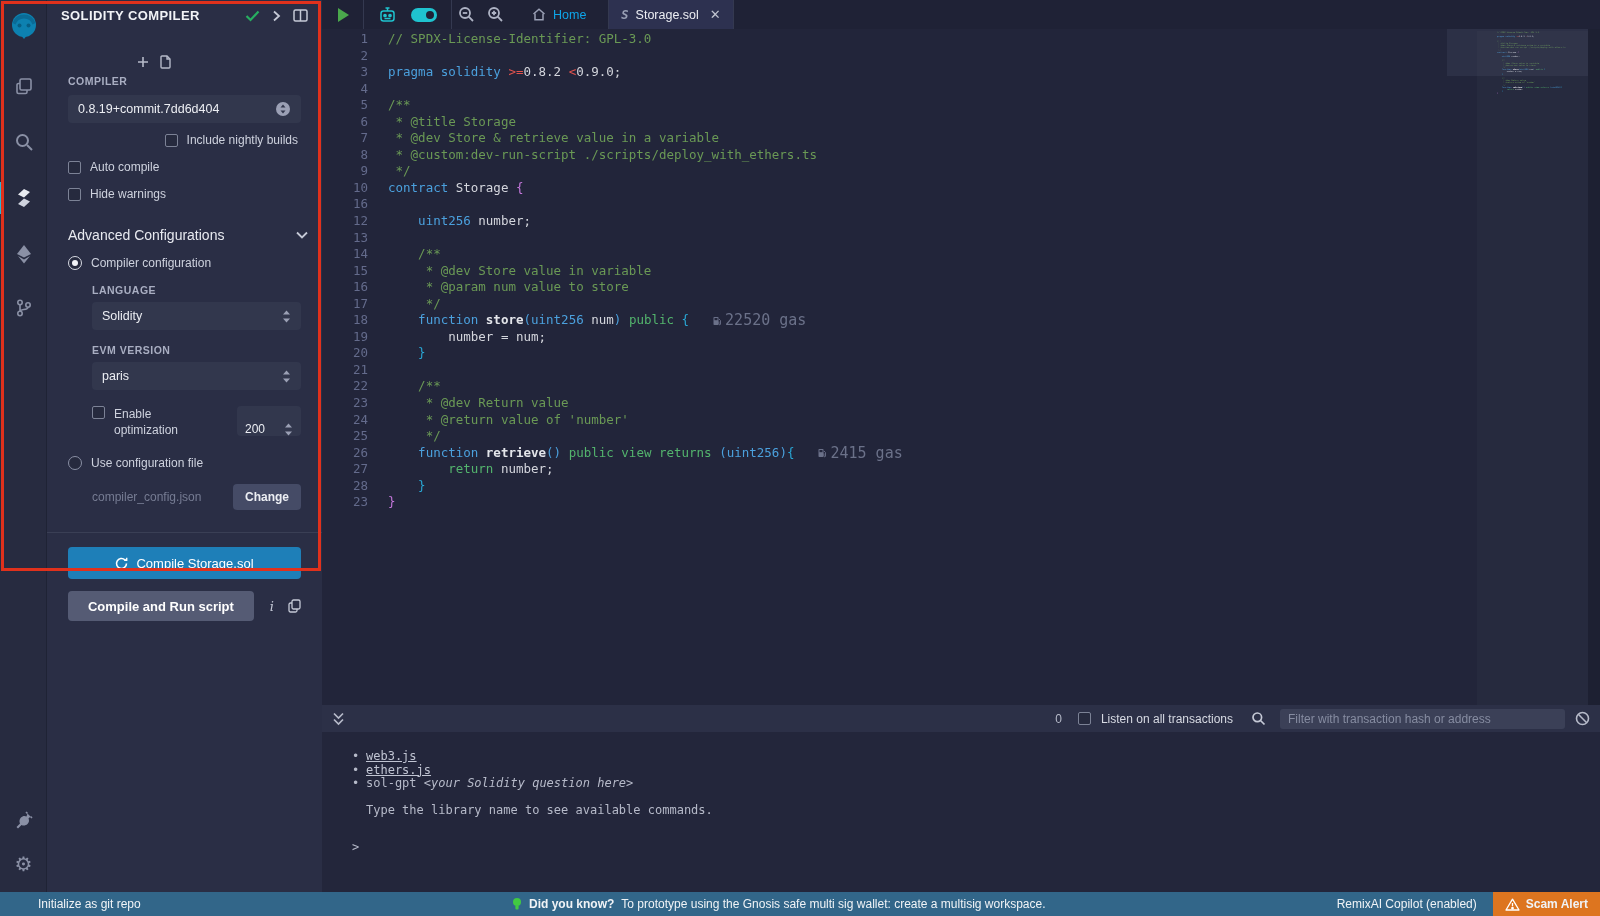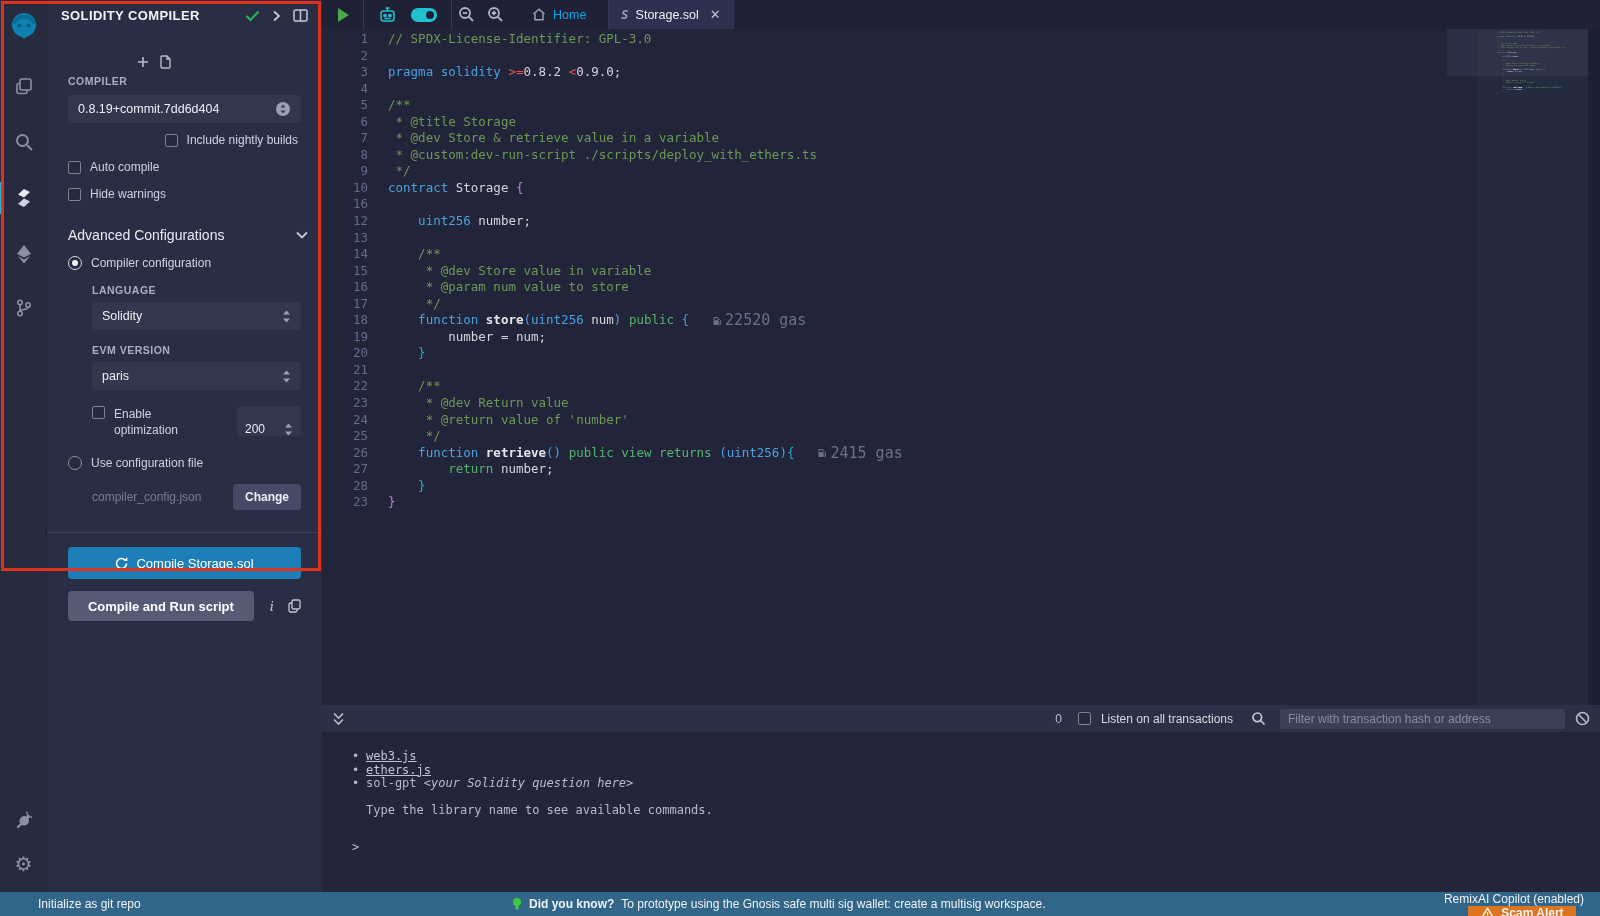--- a/index.html
+++ b/index.html
@@ -93,21 +93,21 @@
   .bullet { width:14px; color:#b6bac9; }
   .no-bullet { width:14px; }
   .tseg-lk { text-decoration:underline; cursor:pointer; color:#c0c4d2; }
   .tseg-it { font-style:italic; }
   .prompt { margin-top:22px; color:#b6bac9; }
   
   .statusbar { position:absolute; left:0; right:0; bottom:0; height:24px; background:#326689; display:flex; align-items:center; font-size:12px; color:#f0f3f6; }
   .sb-left { padding-left:38px; }
   .sb-tip { position:absolute; left:512px; display:flex; align-items:center; gap:7px; }
   .sb-tip b { font-weight:700; }
-  .sb-right { margin-left:auto; display:flex; align-items:center; height:24px;flex-direction:column; }
+  .sb-right { margin-left:auto; display:flex; align-items:center; height:24px; }
   .copilot { margin-right:16px; }
   .scam { height:24px; background:#dd751f; display:flex; align-items:center; gap:6px; padding:0 12px; font-weight:700; cursor:pointer; }
   svg { display:block; }
 </style>
 </head>
 <body>
 
 <div id="app">
 
   <div class="rail">

